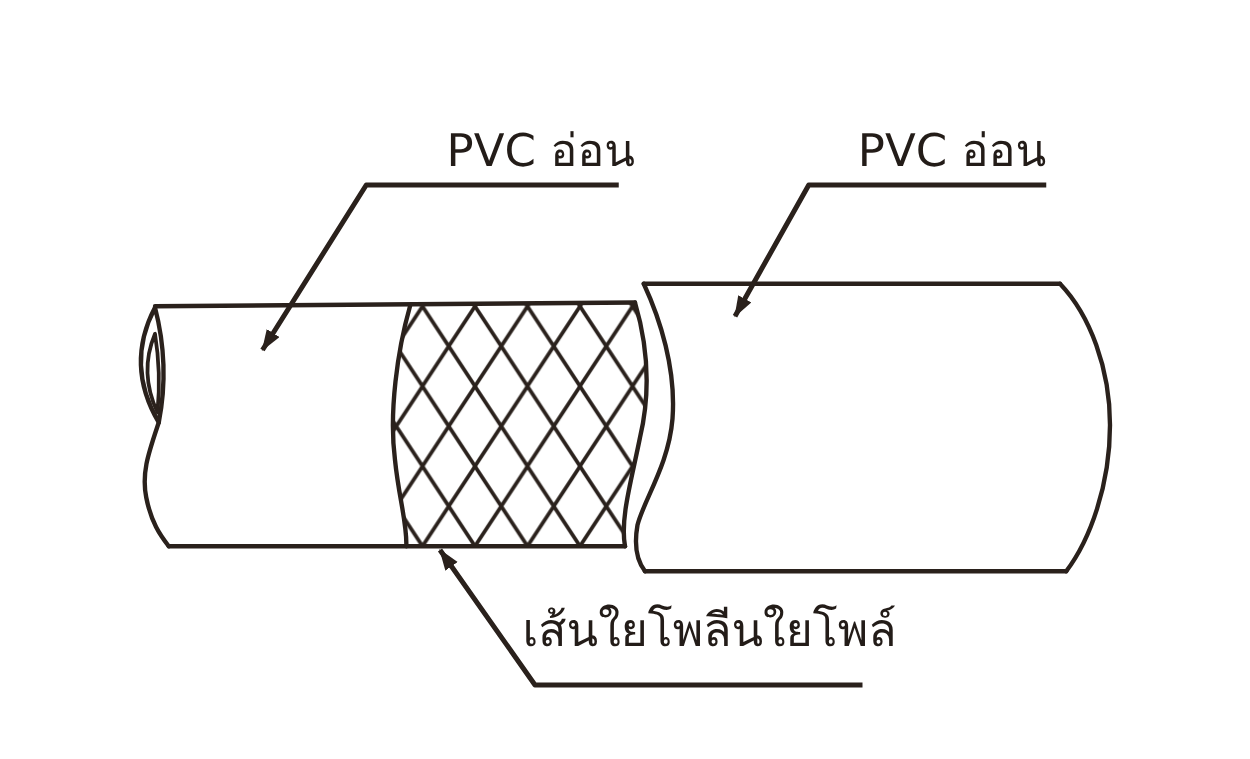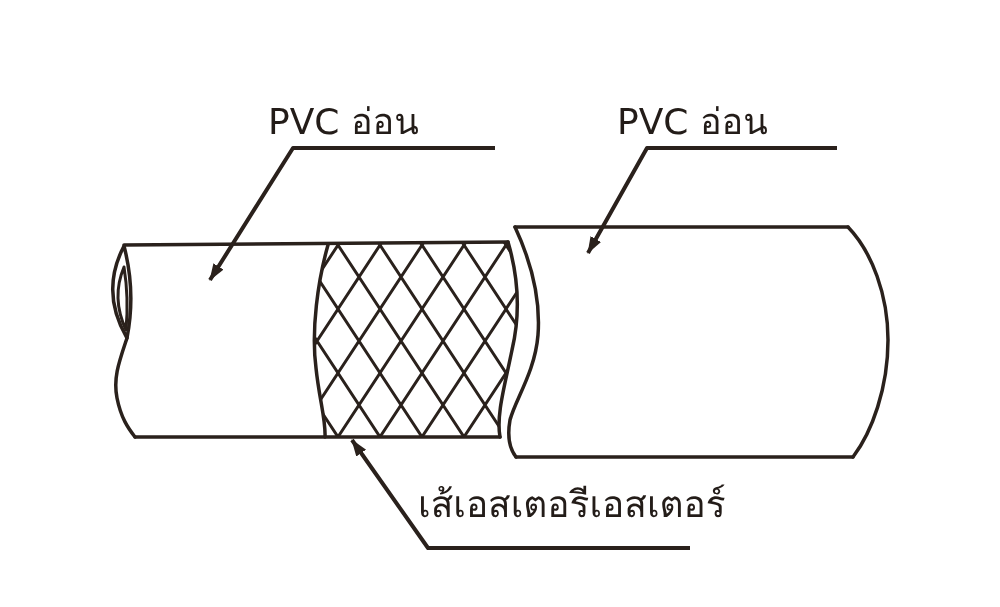--- a/index.html
+++ b/index.html
@@ -16,21 +16,21 @@
     overflow: hidden;
   }
   .drawing {
     position: absolute;
     left: 0;
     top: 0;
   }
   .label {
     position: absolute;
     color: var(--text-color, #231c18);
-    text-align: left;
+    text-align: right;
     white-space: nowrap;
     line-height: 1.15;
     user-select: none;
   }
   .label-left   { left: 268px; top: 101px; width: 240px; font-size: 36px; }
   .label-right  { left: 617px; top: 101px; width: 220px; font-size: 36px; }
   .label-bottom { left: 418px; top: 484px; width: 282px; font-size: 37px; }
 </style>
 </head>
 <body>
@@ -73,15 +73,15 @@
 
     <path d="M 495,148 L 293,148 L 210,280" fill="none" stroke="#2a211c" stroke-width="4" stroke-linejoin="round" marker-end="url(#arrowhead)"></path>
     <path d="M 837,148 L 647,148 L 588,253" fill="none" stroke="#2a211c" stroke-width="4" stroke-linejoin="round" marker-end="url(#arrowhead)"></path>
     <path d="M 690,548 L 428,548 L 352,440" fill="none" stroke="#2a211c" stroke-width="4" stroke-linejoin="round" marker-end="url(#arrowhead)"></path>
   </svg>
 
   <div class="label label-left">PVC อ่อน</div>
 
   <div class="label label-right">PVC อ่อน</div>
 
-  <div class="label label-bottom">เส้เอสเตอรีเอสเตอร์</div>
+  <div class="label label-bottom">เส้นใยโพลีนใยโพล์</div>
 
 </div>
 
 </body></html>

